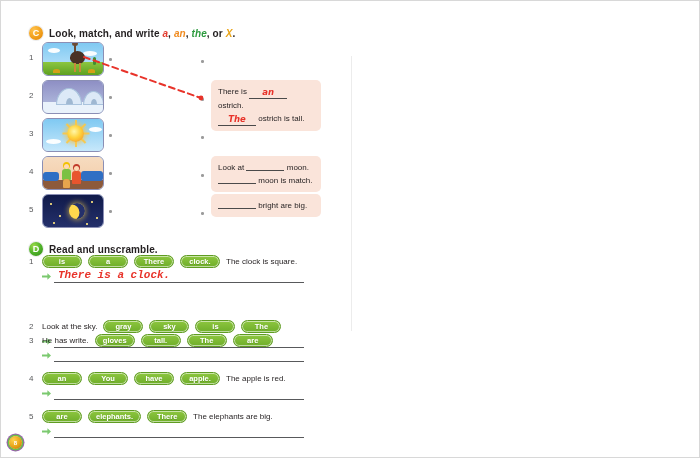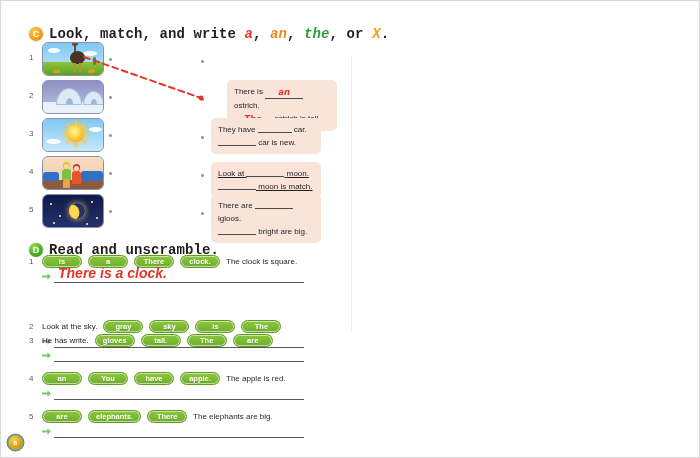--- a/index.html
+++ b/index.html
@@ -43,25 +43,24 @@
     flex: none;
     box-shadow: 0 0 0 1px rgba(0,0,0,0.08);
   }
   .badge-c {
     background: radial-gradient(circle at 35% 28%, #ffc24d 0%, #f5a623 45%, #e08000 100%);
   }
   .badge-d {
     background: radial-gradient(circle at 35% 28%, #9ed94b 0%, #52b42b 48%, #2f8a12 100%);
   }
   .head-text {
-    font-size: 14px;
+    font-size: 10px;
     font-weight: bold;
     letter-spacing: 0.1px;
     white-space: nowrap;
-    font-family: Liberation Mono, monospace;
   }
   .w-a    { color: #e23b2e; font-style: italic; }
   .w-an   { color: #f08a1e; font-style: italic; }
   .w-the  { color: #2e9b3f; font-style: italic; }
   .w-x    { color: #e8a317; font-style: italic; }
 
   
   .c-row {
     position: absolute;
     left: 28px;
@@ -254,24 +253,24 @@
     position: relative;
     width: 250px;
     border-bottom: 1px solid #58595b;
     height: 12px;
   }
   .hand {
     position: absolute;
     left: 4px;
     bottom: 1px;
     color: #e8332a;
-    font-family: Liberation Sans, sans-serif;
+    font-family: Liberation Mono, monospace;
     font-style: italic;
     font-weight: bold;
-    font-size: 14px;
+    font-size: 11px;
     white-space: nowrap;
   }
 
   .divider {
     position: absolute;
     left: 350px;
     top: 55px;
     width: 1px;
     height: 275px;
     background: #ececec;
@@ -382,51 +381,41 @@
       <div class="star" style="left:48px; top:6px;"></div>
       <div class="star" style="left:53px; top:22px;"></div>
       <div class="star" style="left:43px; top:28px;"></div>
     </div>
     <div class="dot c-dot-left"></div>
   </div>
 
   <div class="dot c-dot-right" style="top:59px;"></div>
 
   <div class="dot c-dot-right" style="top:97px;"></div>
-  <div class="tbox" style="top:79px;margin-left:16px;">
+  <div class="tbox" style="top:79px;">
     <div><span>There is</span>
       <span class="ans">an</span>
       <span>ostrich.</span></div>
     <div><span class="ans">The</span>
       <span>ostrich is tall.</span></div>
   </div>
 
   <div class="dot c-dot-right" style="top:135px;"></div>
-  <div class="tbox" style="top:117px;">
-    <div><span>They have</span>
-      <span class="blank short"></span>
-      <span>car.</span></div>
-    <div><span class="blank"></span>
-      <span>car is new.</span></div>
-  </div>
 
   <div class="dot c-dot-right" style="top:173px;"></div>
-  <div class="tbox" style="top:161px;text-decoration:underline;">
+  <div class="tbox" style="top:155px;">
     <div><span>Look at</span>
       <span class="blank"></span>
       <span>moon.</span></div>
     <div><span class="blank"></span>
       <span>moon is match.</span></div>
   </div>
 
   <div class="dot c-dot-right" style="top:211px;"></div>
   <div class="tbox" style="top:193px;">
-    <div><span>There are</span>
-      <span class="blank"></span>
-      <span>igloos.</span></div>
     <div><span class="blank"></span>
       <span>bright are big.</span></div>
   </div>
 
   <svg class="match-line" style="left:80px; top:50px; width:125px; height:55px;" viewBox="0 0 125 55">
     <line x1="3" y1="6" x2="120" y2="47" stroke="#e8332a" stroke-width="2" stroke-dasharray="6 4" stroke-linecap="round"></line>
     <circle cx="120" cy="47" r="2.4" fill="#e8332a"></circle>
   </svg>
 
   <div class="divider"></div>

